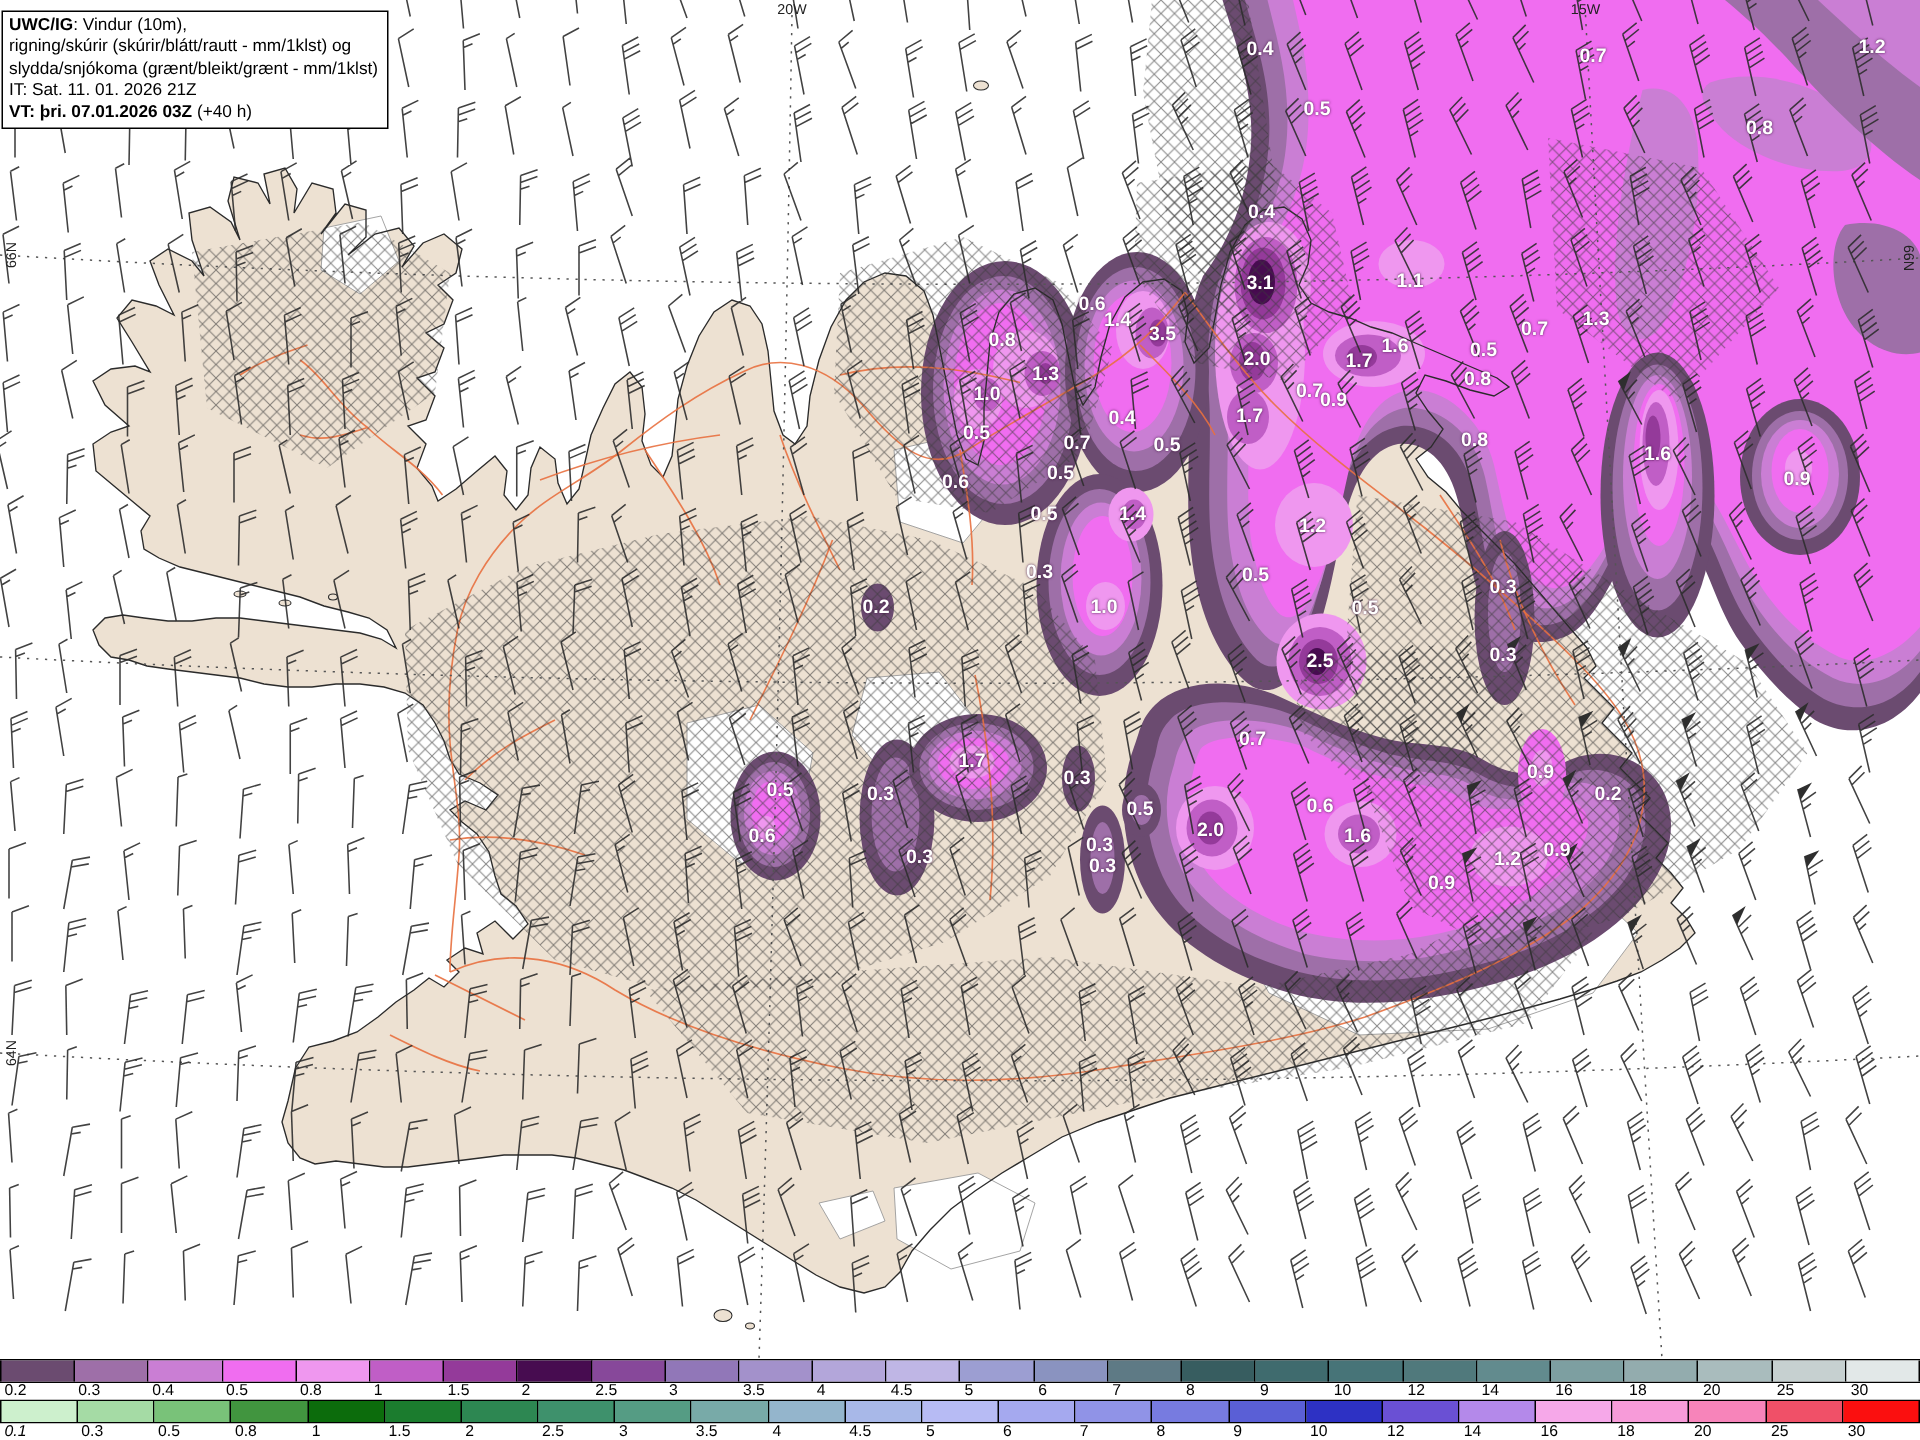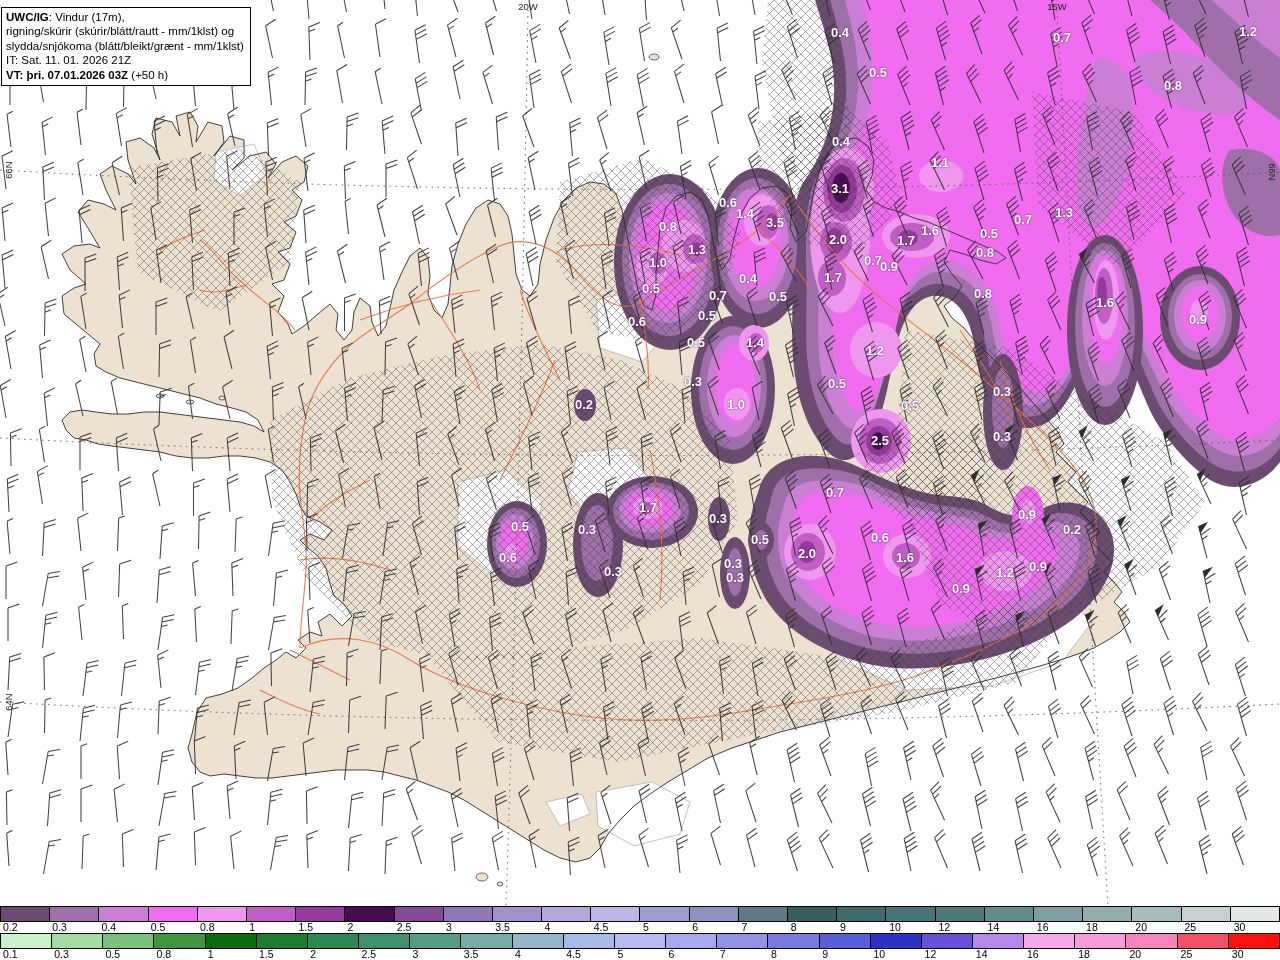--- a/index.html
+++ b/index.html
@@ -191,21 +191,21 @@
         <polygon points="1085.3,614.6 1087.6,621.7 1094.6,609.7" fill="#2e2e2e"></polygon>
         <polygon points="1155.1,609.9 1158.1,616.7 1163.8,604.0" fill="#2e2e2e"></polygon>
       </svg>
     <div id="labels">
         <span class="plabel" style="left: 840px; top: 32px;">0.4</span>
         <span class="plabel" style="left: 1062px; top: 37px;">0.7</span>
         <span class="plabel" style="left: 1248px; top: 31px;">1.2</span>
         <span class="plabel" style="left: 878px; top: 72px;">0.5</span>
         <span class="plabel" style="left: 1173px; top: 85px;">0.8</span>
         <span class="plabel" style="left: 841px; top: 141px;">0.4</span>
-        <span class="plabel" style="left: 940px; top: 162px;">1.1</span>
+        <span class="plabel" style="left: 940px; top: 187px;">1.1</span>
         <span class="plabel" style="left: 840px; top: 188px;">3.1</span>
         <span class="plabel" style="left: 728px; top: 202px;">0.6</span>
         <span class="plabel" style="left: 745px; top: 213px;">1.4</span>
         <span class="plabel" style="left: 775px; top: 222px;">3.5</span>
         <span class="plabel" style="left: 668px; top: 226px;">0.8</span>
         <span class="plabel" style="left: 1064px; top: 212px;">1.3</span>
         <span class="plabel" style="left: 1023px; top: 219px;">0.7</span>
         <span class="plabel" style="left: 930px; top: 230px;">1.6</span>
         <span class="plabel" style="left: 989px; top: 233px;">0.5</span>
         <span class="plabel" style="left: 838px; top: 239px;">2.0</span>
@@ -254,25 +254,25 @@
         <span class="plabel" style="left: 1005px; top: 572px;">1.2</span>
         <span class="plabel" style="left: 1038px; top: 566px;">0.9</span>
         <span class="plabel" style="left: 961px; top: 588px;">0.9</span>
         <span class="gratlabel merid" style="left: 528px; top: 1px;">20W</span>
         <span class="gratlabel merid" style="left: 1057px; top: 1px;">15W</span>
         <span class="gratlabel lat-left" style="left: 8px; top: 170px;">66N</span>
         <span class="gratlabel lat-left" style="left: 8px; top: 702px;">64N</span>
         <span class="gratlabel lat-right" style="left: 1272px; top: 172px;">66N</span>
       </div>
     <div id="titlebox">
-      <div><b>UWC/IG</b><span>: Vindur (17m),</span></div>
+      <div><b>UWC/IG</b><span>: Vindur (10m),</span></div>
       <div>rigning/skúrir (skúrir/blátt/rautt - mm/1klst) og</div>
-      <div>slydda/snjókoma (blátt/bleikt/grænt - mm/1klst)</div>
+      <div>slydda/snjókoma (grænt/bleikt/grænt - mm/1klst)</div>
       <div>IT: Sat. 11. 01. 2026 21Z</div>
-      <div><b>VT: þri. 07.01.2026 03Z</b><span> (+50 h)</span></div>
+      <div><b>VT: þri. 07.01.2026 03Z</b><span> (+40 h)</span></div>
     </div>
   </div>
   <div id="scales">
     <div class="bar" id="bar1">
         <div class="seg" style="background: rgb(107, 75, 112);"></div>
         <div class="seg" style="background: rgb(158, 111, 168);"></div>
         <div class="seg" style="background: rgb(202, 126, 212);"></div>
         <div class="seg" style="background: rgb(240, 109, 240);"></div>
         <div class="seg" style="background: rgb(239, 151, 239);"></div>
         <div class="seg" style="background: rgb(192, 94, 198);"></div>
@@ -346,21 +346,21 @@
         <div class="seg" style="background: rgb(45, 49, 196);"></div>
         <div class="seg" style="background: rgb(106, 80, 212);"></div>
         <div class="seg" style="background: rgb(180, 137, 234);"></div>
         <div class="seg" style="background: rgb(246, 168, 233);"></div>
         <div class="seg" style="background: rgb(247, 155, 217);"></div>
         <div class="seg" style="background: rgb(247, 132, 186);"></div>
         <div class="seg" style="background: rgb(240, 80, 104);"></div>
         <div class="seg" style="background: rgb(251, 15, 15);"></div>
       </div>
     <div class="lblrow r2" id="lbl2">
-        <span style="left: 3px;">0.1</span>
+        <span style="left: 3px; font-style: italic;">0.1</span>
         <span style="left: 54.2px;">0.3</span>
         <span style="left: 105.4px;">0.5</span>
         <span style="left: 156.6px;">0.8</span>
         <span style="left: 207.8px;">1</span>
         <span style="left: 259px;">1.5</span>
         <span style="left: 310.2px;">2</span>
         <span style="left: 361.4px;">2.5</span>
         <span style="left: 412.6px;">3</span>
         <span style="left: 463.8px;">3.5</span>
         <span style="left: 515px;">4</span>

